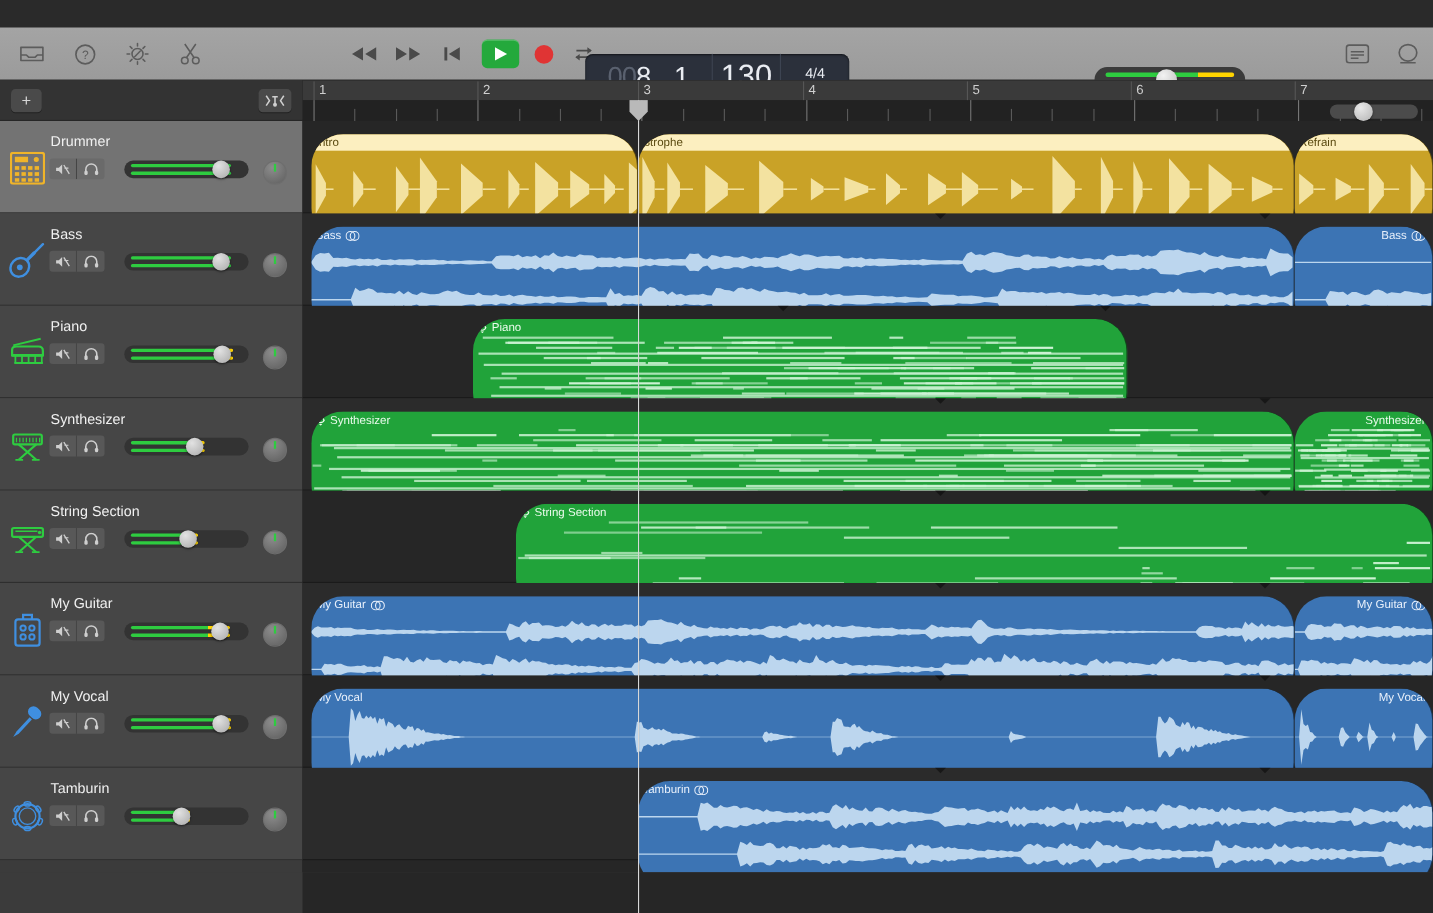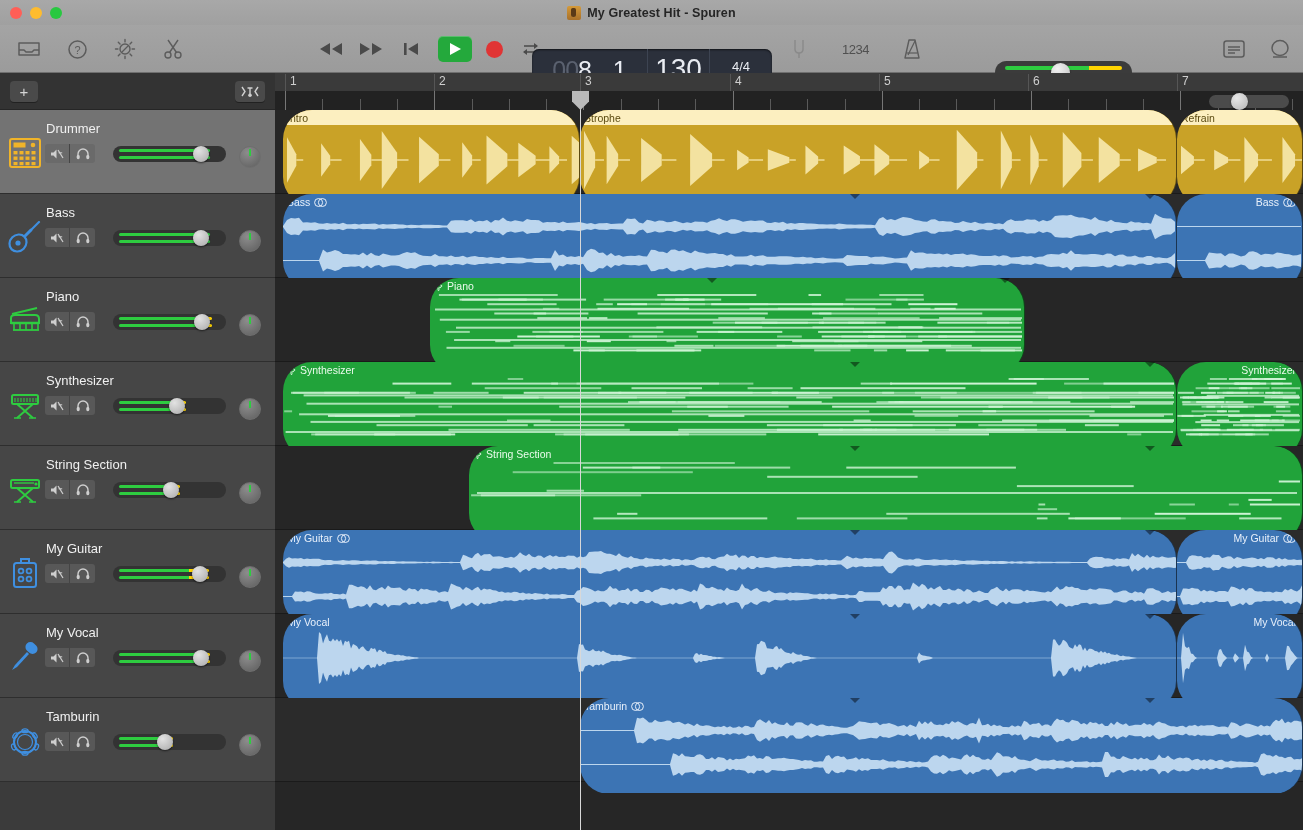--- a/index.html
+++ b/index.html
@@ -122,21 +122,21 @@
   .bar-num { position: absolute; top: 1px; font-size: 12px; color: #cfcfcf; padding-left: 4px; border-left: 1px solid #565656; height: 17px; }
   .tick { position: absolute; bottom: 0; width: 1px; background: #5a5a5a; }
   .tick.major { height: 19px; background: #767676; }
   .zoom-slider { position: absolute; right: 14px; top: 22px; width: 80px; height: 13px; background: #4b4b4b; border-radius: 7px; }
   .zoom-knob { position: absolute; left: 22px; top: -2px; width: 17px; height: 17px; border-radius: 50%;
     background: radial-gradient(circle at 35% 30%, #e8e8e8, #b4b4b4); box-shadow: 0 1px 2px rgba(0,0,0,.5); }
 
   .lane { position: absolute; left: 0; width: 1028px; height: 84px; border-bottom: 1px solid #1a1a1a; background: #262626; }
   .lane.alt { background: #2b2b2b; }
 
-  .region { position: absolute; top: 0; height: 96px; overflow: hidden; border-right: 1px solid rgba(0,0,0,.55); border-radius: 29px; }
+  .region { position: absolute; top: 12px; height: 96px; overflow: hidden; border-right: 1px solid rgba(0,0,0,.55); border-radius: 29px; }
   .region .rlabel { position: absolute; top: 2px; left: 4px; font-size: 10.5px; white-space: nowrap; display: flex; align-items: center; gap: 4px; z-index: 3; }
   .region .rlabel.right { left: auto; right: 6px; }
 
   .r-drummer { background: #c9a227; }
   .r-drummer .rhead { position: absolute; left:0; top:0; width: 100%; height: 15px; background: #fcefc0; }
   .r-drummer .rlabel { color: #5a4a10; font-weight: 500; }
 
   .r-audio { background: #3c74b4; }
   .r-audio .rlabel { color: #e8f0fb; }
   .r-midi { background: #21a33a; }
@@ -151,31 +151,20 @@
   .notch { position: absolute; top: 0; width: 0; height: 0; border-left: 5px solid transparent; border-right: 5px solid transparent;
     border-top: 5px solid rgba(0,0,0,.45); z-index: 5; }
   .bottom-pad { position:absolute; left:0; top: 793px; width: 1303px; height: 37px; background:#3b3b3b; }
   .bottom-pad-r { position:absolute; left:275px; top: 793px; width: 1028px; height: 37px; background:#262626; }
 </style>
 </head>
 <body>
 
 <div id="app">
 
-  <div class="titlebar">
-    <div class="traffic">
-      <div class="tl r"></div>
-      <div class="tl y"></div>
-      <div class="tl g"></div>
-    </div>
-    <div class="title-wrap">
-      <div class="title-icon"></div>
-      <div class="title-text">My Greatest Hit - Spuren</div>
-    </div>
-  </div>
 
   <div class="toolbar">
 
     <div class="tb-left">
       <div class="tb-icon">
         <svg width="24" height="20" viewBox="0 0 24 20">
             <path d="M2 4 L22 4 L22 16 L2 16 Z M2 11 L7 11 L9 13 L15 13 L17 11 L22 11" fill="none" stroke="#5c5c5c" stroke-width="1.5" stroke-linejoin="round"></path>
           </svg>
       </div>
       <div class="tb-icon">
@@ -249,38 +238,20 @@
         <div class="lcd-tempo-val">130</div>
         <div class="lcd-sub">TEMPO</div>
       </div>
       <div class="lcd-sec lcd-sig">
         <div class="lcd-sig-top">4/4</div>
         <div class="lcd-sig-bot">C-Dur</div>
         <div class="lcd-chev">⌄</div>
       </div>
     </div>
 
-    <div class="tb-right">
-      <div class="tb-icon">
-        <svg width="18" height="22" viewBox="0 0 18 22">
-            <path d="M5 2 L5 11 Q5 15 9 15 Q13 15 13 11 L13 2" fill="none" stroke="#8a8a8a" stroke-width="1.5"></path>
-            <path d="M9 15 L9 20" stroke="#8a8a8a" stroke-width="1.5"></path>
-          </svg>
-      </div>
-      <div class="count-in">
-        <span>1234</span>
-      </div>
-      <div class="tb-icon">
-        <svg width="20" height="22" viewBox="0 0 20 22">
-            <path d="M7 2 L13 2 L17 20 L3 20 Z" fill="none" stroke="#5c5c5c" stroke-width="1.4" stroke-linejoin="round"></path>
-            <path d="M4.5 15 H15.5" stroke="#5c5c5c" stroke-width="1.2"></path>
-            <path d="M13 3 L6 17" stroke="#5c5c5c" stroke-width="1.3"></path>
-          </svg>
-      </div>
-    </div>
 
     <div class="master-vol">
       <div class="mv-track"></div>
       <div class="mv-meters">
         <div class="mv-meter"></div>
         <div class="mv-meter"></div>
       </div>
       <div class="mv-knob"></div>
     </div>
 

